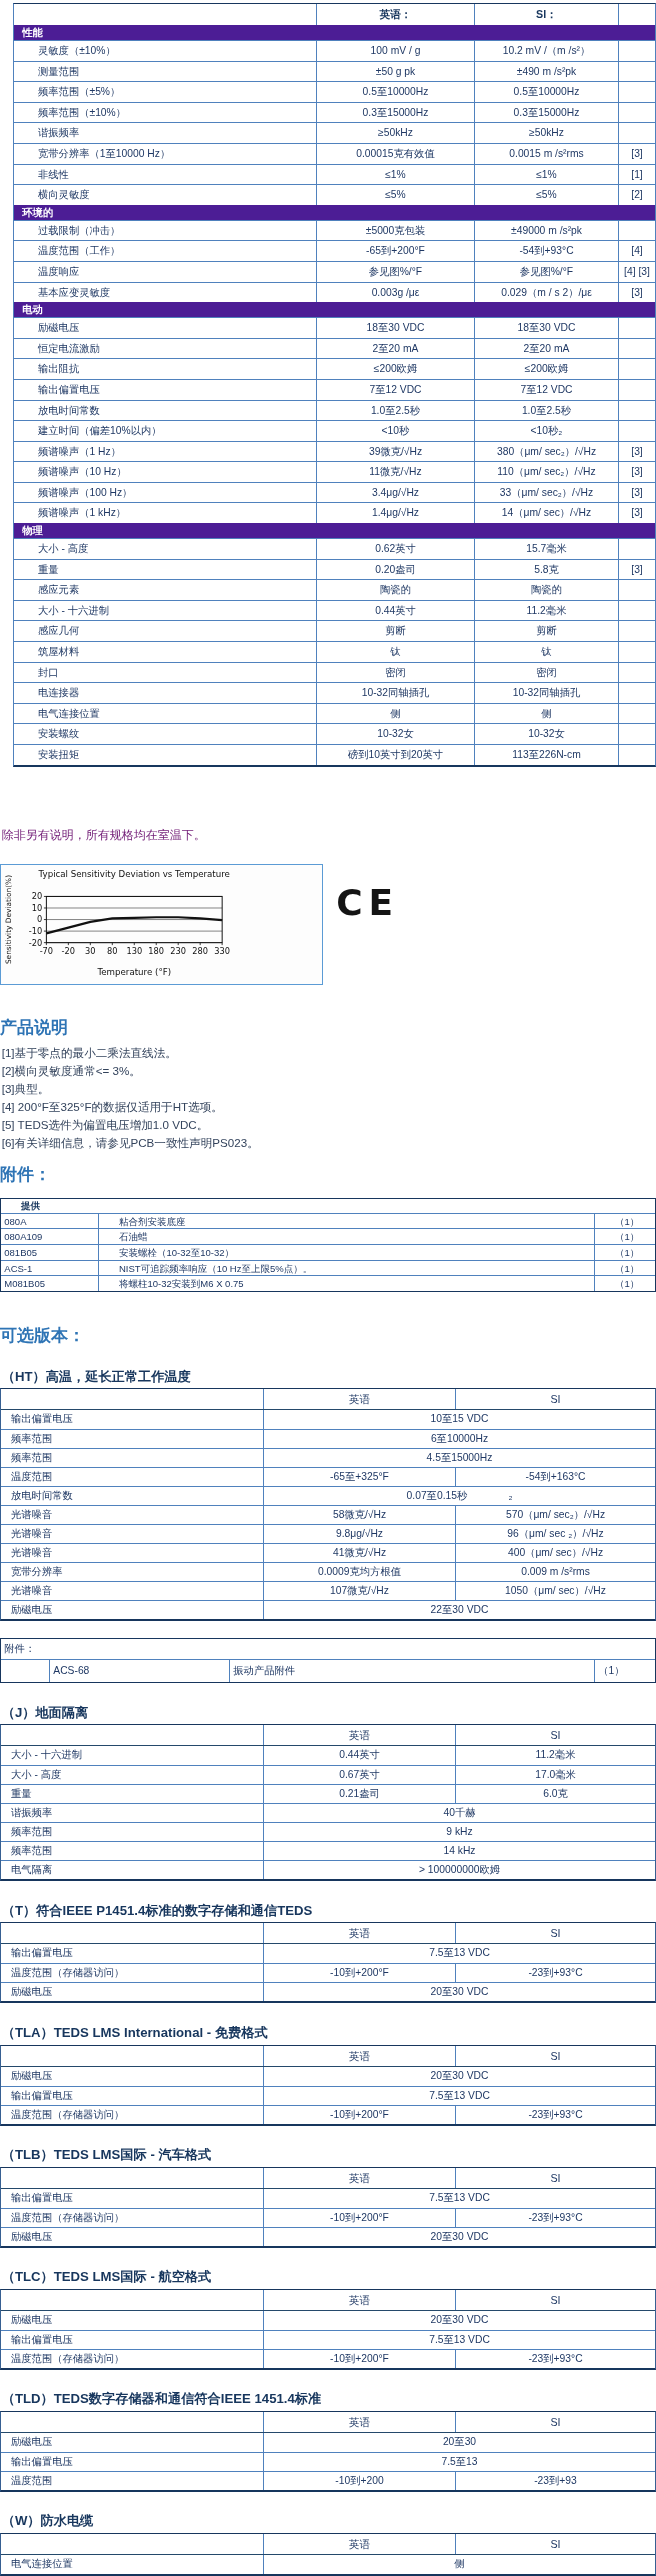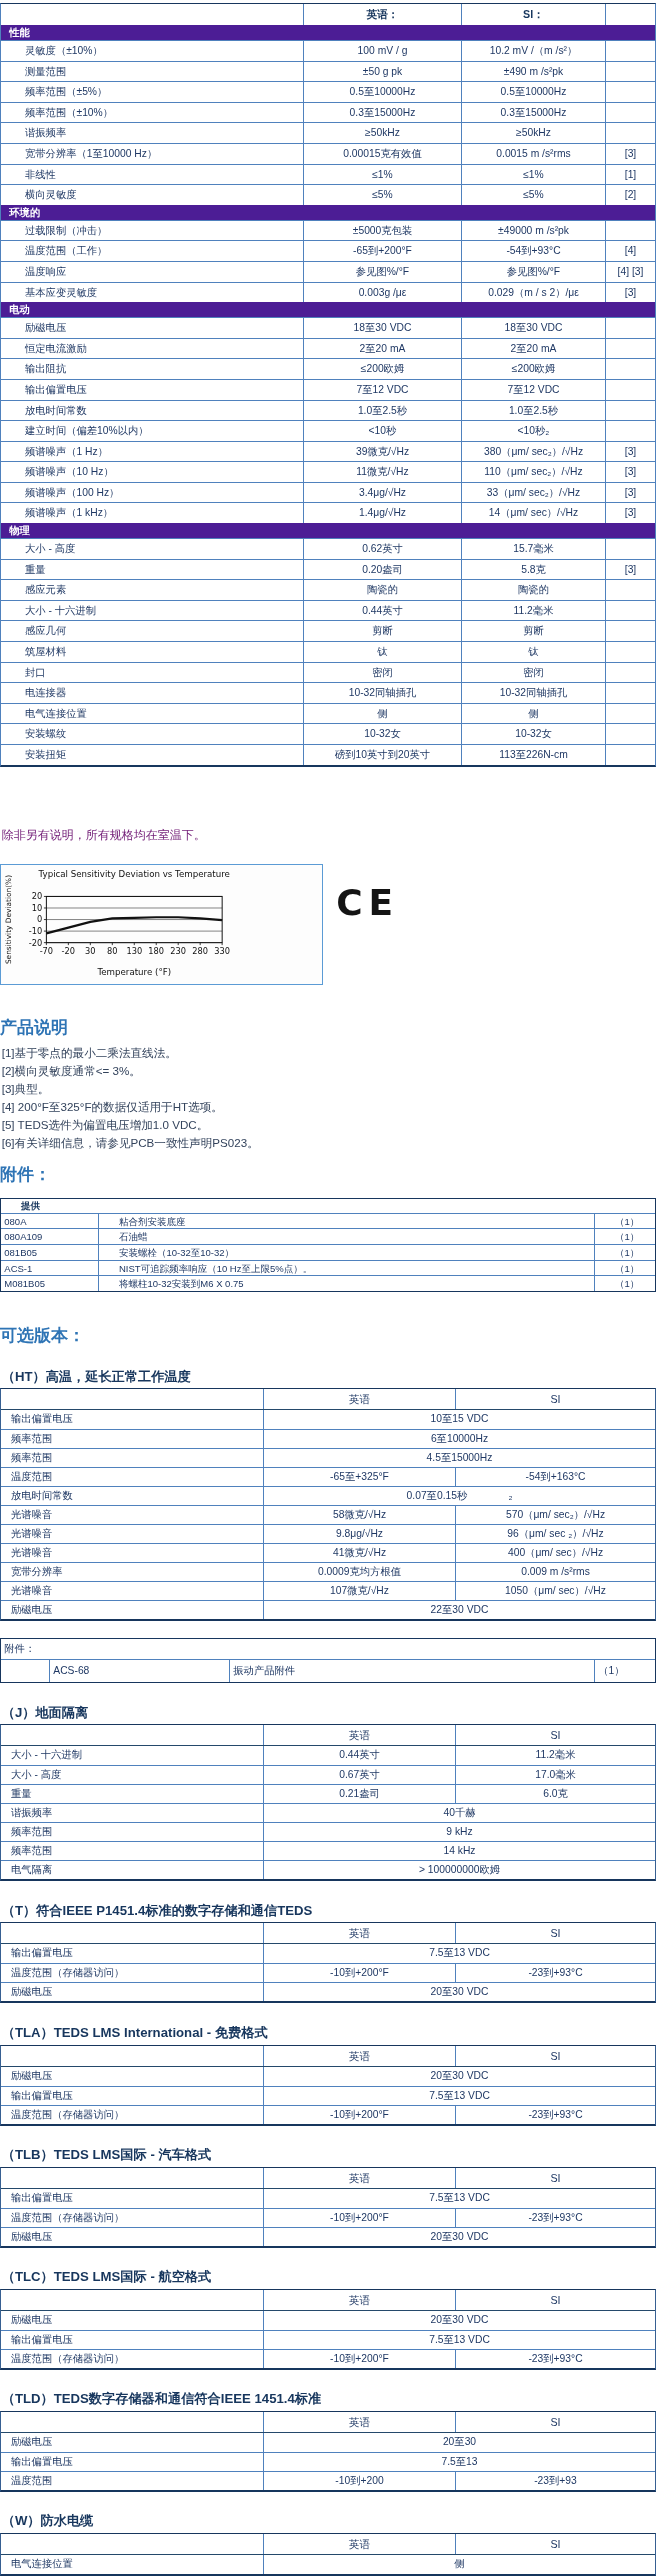--- a/index.html
+++ b/index.html
@@ -5,21 +5,21 @@
   html,body{margin:0;padding:0;}
   body{
     width:656px;background:#ffffff;
     font-family:"Liberation Sans","DejaVu Sans",sans-serif;
     color:#1f3864;
   }
   
   .spec-table{
     margin-top:2.5px;
     border-left:0.8px solid #4f81bd;border-right:0.8px solid #4f81bd;
-    border-top:1.7px solid #17365d;border-bottom:2.5px solid #17365d;
+    border-top:1.7px solid #17365d;border-bottom:2.5px solid #17365d;margin-left:13px;
   }
   .spec-hdr{display:grid;grid-template-columns:302px 158px 144px 1fr;height:21.5px;line-height:21.5px;}
   .spec-hdr .cell{font-weight:bold;font-size:10.7px;text-align:center;color:#17365d;overflow:hidden;}
   .spec-hdr .cell + .cell{border-left:0.8px solid #4f81bd;}
   .section-bar{
     height:15px;line-height:15px;background:#4c1d95;color:#ffffff;
     font-size:10.3px;font-weight:bold;padding-left:8.3px;
   }
   .spec-row{
     display:grid;grid-template-columns:302px 158px 144px 1fr;

